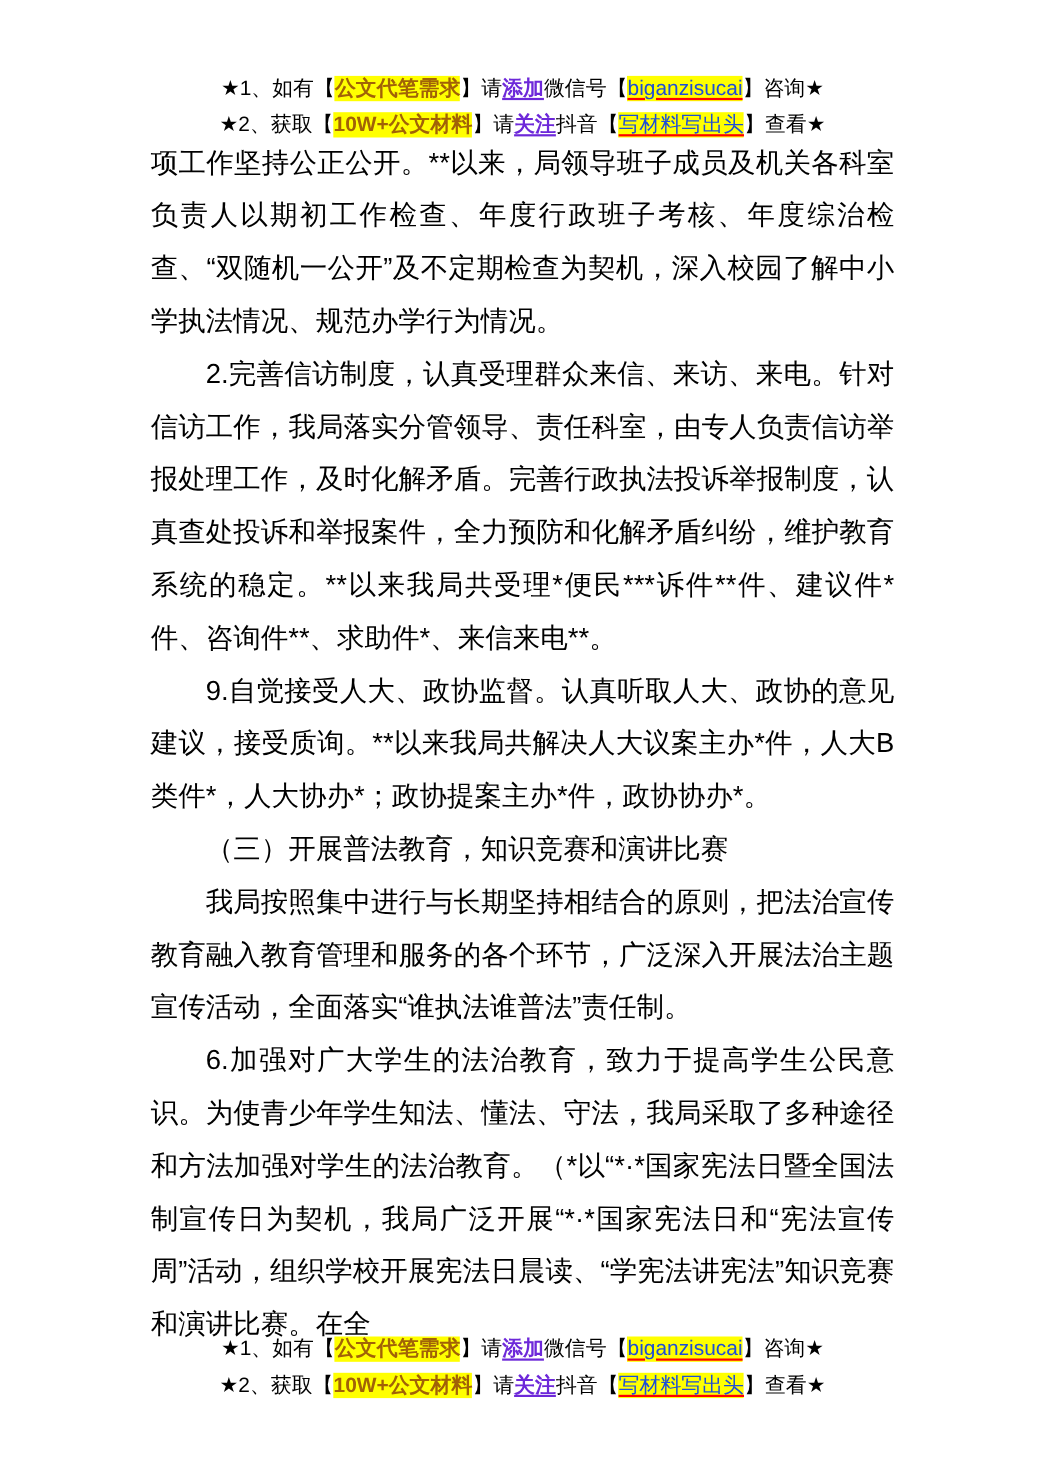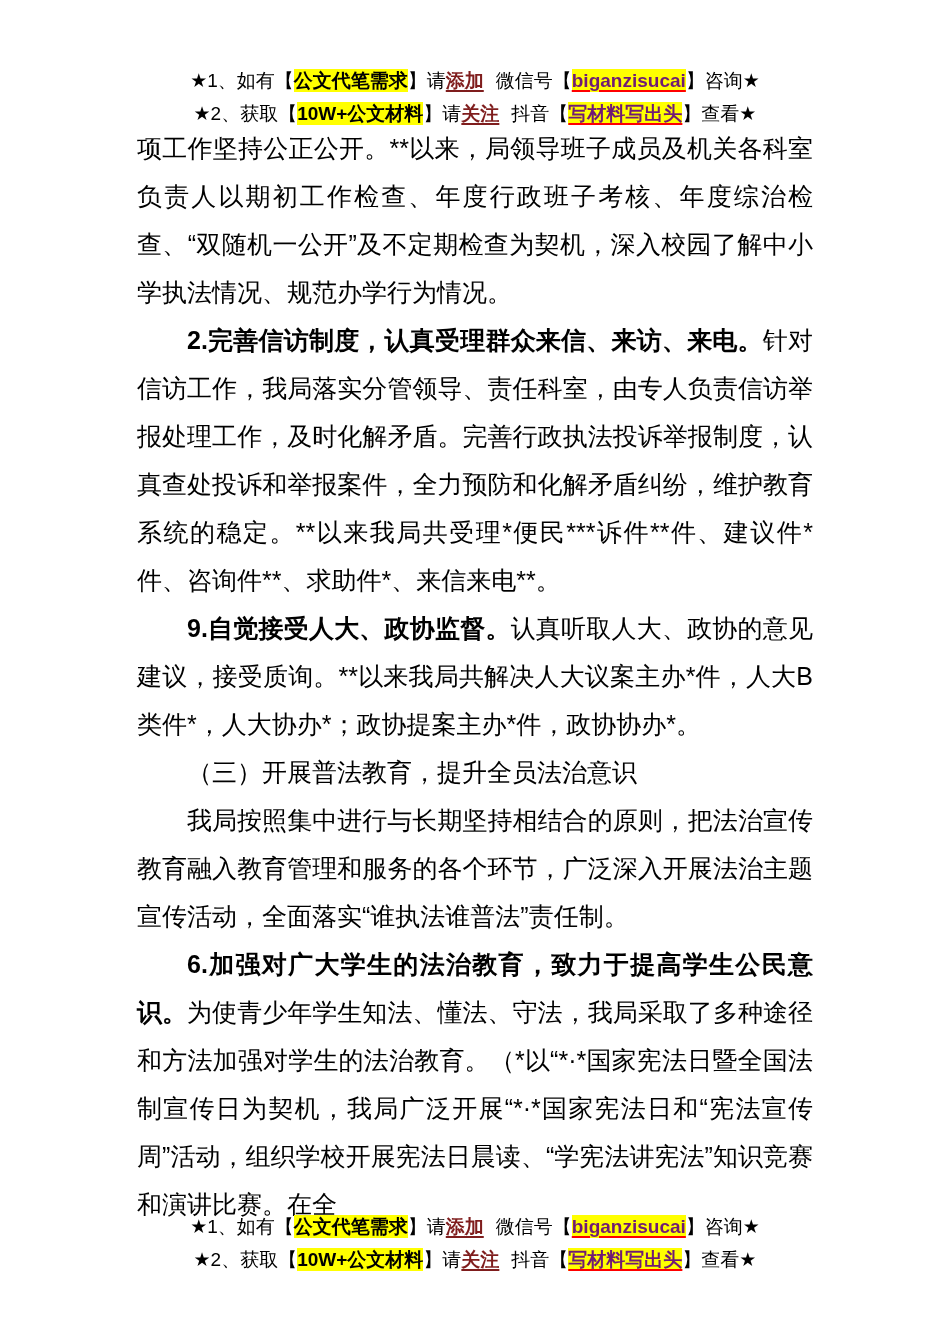--- a/index.html
+++ b/index.html
@@ -21,36 +21,36 @@
     font-size: 19px;
     line-height: 33px;
     font-weight: bold;
     color: #000000;
     white-space: nowrap;
   }
   .banner-top { top: 64px; }
   .banner-bottom { top: 1210px; }
   .banner-line { height: 33px; }
   .run-b { font-weight: normal; color: #000000; }
-  .run-r { font-weight: normal; color: #000000; padding-left: 12px; }
+  .run-r { font-weight: normal; color: #000000; }
   .run-u {
-    font-weight: bold; color: #7f1d1d;
+    font-weight: bold; color: #6d28d9;
     text-decoration: underline;
     text-decoration-thickness: 2px;
     text-underline-offset: 3px;
   }
   .run-hl {
     font-weight: bold;
-    color: #000000;
+    color: #a16207;
     background: #ffff00;
     padding: 1px 0;
   }
   .run-hlu {
-    font-weight: bold;
-    color: #701a75;
+    font-weight: normal;
+    color: #1d4ed8;
     background: #ffff00;
     padding: 1px 0;
     text-decoration: underline;
     text-decoration-color: #ff0000;
     text-decoration-thickness: 2px;
     text-underline-offset: 3px;
   }
   
   .doc-body {
     position: absolute;
@@ -58,35 +58,35 @@
     left: 137px;
     width: 676px;
     font-size: 25px;
     line-height: 48px;
     text-align: justify;
     color: #000000;
   }
   .para { margin: 0; }
   .para.indent { text-indent: 2em; }
   .para .run-n { font-weight: normal; }
-  .para .run-b { font-weight: bold; margin-top: 44px; }
+  .para .run-b { font-weight: normal; margin-top: 44px; }
 </style>
 </head>
 <body>
 
 <div class="page">
   <div class="banner banner-top">
       <div class="banner-line"><span class="run run-b">★1、如有【</span><span class="run run-hl">公文代笔需求</span><span class="run run-b">】请</span><span class="run run-u">添加</span><span class="run run-r">微信号</span><span class="run run-b">【</span><span class="run run-hlu">biganzisucai</span><span class="run run-b">】咨询★</span></div>
       <div class="banner-line"><span class="run run-b">★2、获取【</span><span class="run run-hl">10W+公文材料</span><span class="run run-b">】请</span><span class="run run-u">关注</span><span class="run run-r">抖音</span><span class="run run-b">【</span><span class="run run-hlu">写材料写出头</span><span class="run run-b">】查看★</span></div>
     </div>
   <div class="doc-body">
       <p class="para"><span class="run run-n">项工作坚持公正公开。**以来，局领导班子成员及机关各科室负责人以期初工作检查、年度行政班子考核、年度综治检查、“双随机一公开”及不定期检查为契机，深入校园了解中小学执法情况、规范办学行为情况。</span></p>
       <p class="para indent"><span class="run run-b">2.完善信访制度，认真受理群众来信、来访、来电。</span><span class="run run-n">针对信访工作，我局落实分管领导、责任科室，由专人负责信访举报处理工作，及时化解矛盾。完善行政执法投诉举报制度，认真查处投诉和举报案件，全力预防和化解矛盾纠纷，维护教育系统的稳定。**以来我局共受理*便民***诉件**件、建议件*件、咨询件**、求助件*、来信来电**。</span></p>
       <p class="para indent"><span class="run run-b">9.自觉接受人大、政协监督。</span><span class="run run-n">认真听取人大、政协的意见建议，接受质询。**以来我局共解决人大议案主办*件，人大B类件*，人大协办*；政协提案主办*件，政协协办*。</span></p>
-      <p class="para indent"><span class="run run-n">（三）开展普法教育，提升全员法治意识</span></p>
+      <p class="para indent"><span class="run run-n">（三）开展普法教育，知识竞赛和演讲比赛</span></p>
       <p class="para indent"><span class="run run-n">我局按照集中进行与长期坚持相结合的原则，把法治宣传教育融入教育管理和服务的各个环节，广泛深入开展法治主题宣传活动，全面落实“谁执法谁普法”责任制。</span></p>
       <p class="para indent"><span class="run run-b">6.加强对广大学生的法治教育，致力于提高学生公民意识。</span><span class="run run-n">为使青少年学生知法、懂法、守法，我局采取了多种途径和方法加强对学生的法治教育。（*以“*·*国家宪法日暨全国法制宣传日为契机，我局广泛开展“*·*国家宪法日和“宪法宣传周”活动，组织学校开展宪法日晨读、“学宪法讲宪法”知识竞赛和演讲比赛。在全</span></p>
     </div>
   <div class="banner banner-bottom">
       <div class="banner-line"><span class="run run-b">★1、如有【</span><span class="run run-hl">公文代笔需求</span><span class="run run-b">】请</span><span class="run run-u">添加</span><span class="run run-r">微信号</span><span class="run run-b">【</span><span class="run run-hlu">biganzisucai</span><span class="run run-b">】咨询★</span></div>
       <div class="banner-line"><span class="run run-b">★2、获取【</span><span class="run run-hl">10W+公文材料</span><span class="run run-b">】请</span><span class="run run-u">关注</span><span class="run run-r">抖音</span><span class="run run-b">【</span><span class="run run-hlu">写材料写出头</span><span class="run run-b">】查看★</span></div>
     </div>
 </div>
 
 </body></html>

